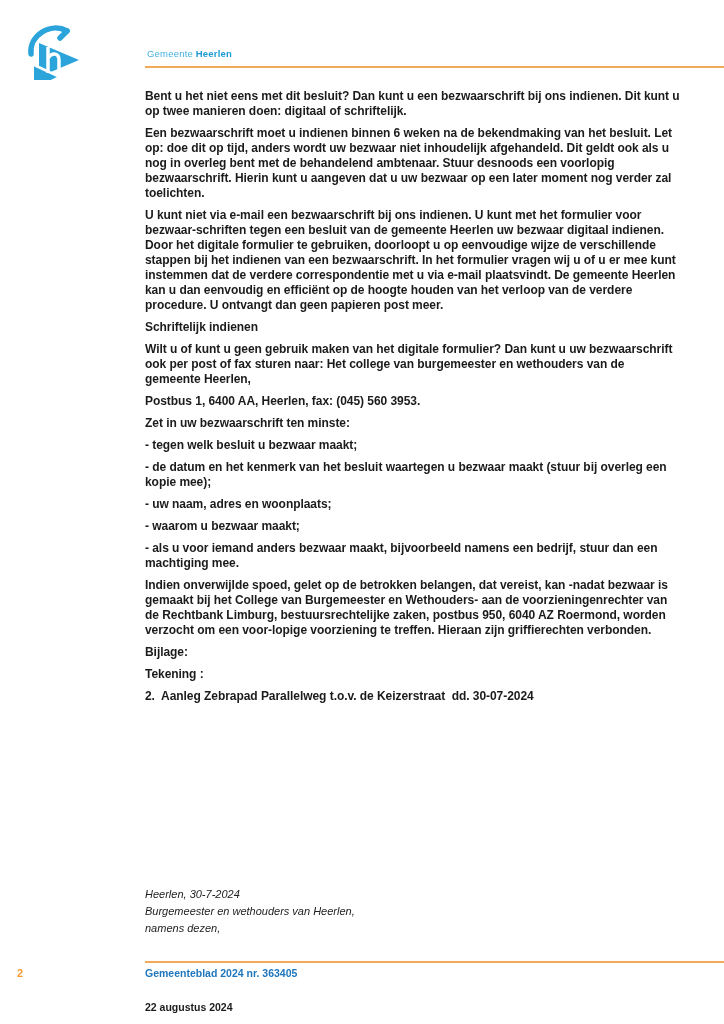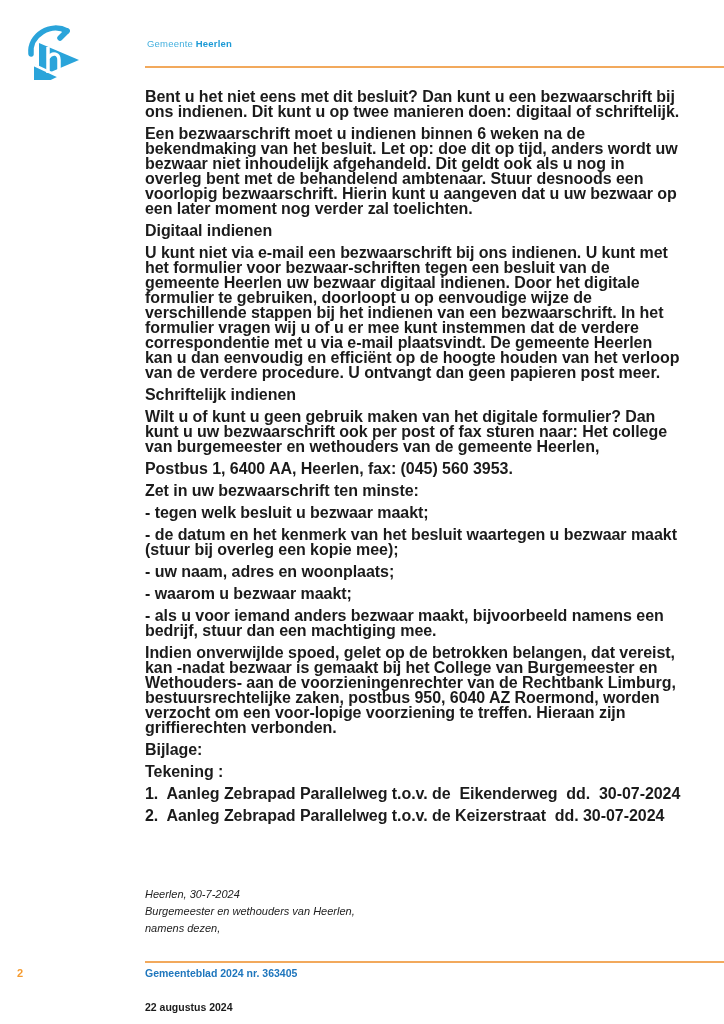--- a/index.html
+++ b/index.html
@@ -8,39 +8,39 @@
     background: #ffffff;
     position: relative;
     font-family: "Liberation Sans", sans-serif;
     overflow: hidden;
   }
   .page { position: absolute; inset: 0; background: #fff; }
 
   
   .logo { position: absolute; left: 12px; top: 8px; }
   .logo-text {
-    position: absolute; left: 135px; top: 30px;
+    position: absolute; left: 135px; top: 40px;
     font-size: 9.5px; letter-spacing: 0.2px; white-space: nowrap;
   }
   .logo-text .regular { color: #45B0DE; font-weight: normal; }
   .logo-text .bold { color: #1C9AD6; font-weight: bold; }
   .logo-mark { position: absolute; left: 14px; top: 10px; }
 
   .rule {
     position: absolute; left: 145px; right: 0; height: 2px;
     background: #F2A95C;
   }
   .rule.top { top: 66px; }
   .rule.bottom { top: 961px; }
 
   
   .content {
     position: absolute; left: 145px; top: 89px; width: 537px;
     color: #1b1b1b; font-weight: bold;
-    font-size: 16px; line-height: 15px; letter-spacing: -0.05px;
+    font-size: 12px; line-height: 15px; letter-spacing: -0.05px;
   }
   .content p { margin: 0 0 7px 0; white-space: pre-wrap; }
   .content p.gap-before { }
 
   
   .signature {
     position: absolute; left: 145px; top: 886px;
     color: #222; font-style: italic; font-weight: normal;
     font-size: 11px; line-height: 17px;
   }
@@ -80,39 +80,37 @@
       <span class="bold">Heerlen</span>
     </div>
   </div>
 
   <div class="rule top"></div>
 
   <div class="content">
     <p>Bent u het niet eens met dit besluit? Dan kunt u een bezwaarschrift bij ons indienen. Dit kunt u op twee manieren doen: digitaal of schriftelijk.</p>
     <p>Een bezwaarschrift moet u indienen binnen 6 weken na de bekendmaking van het besluit. Let op: doe dit op tijd, anders wordt uw bezwaar niet inhoudelijk afgehandeld. Dit geldt ook als u nog in overleg bent met de behandelend ambtenaar. Stuur desnoods een voorlopig bezwaarschrift. Hierin kunt u aangeven dat u uw bezwaar op een later moment nog verder zal toelichten.</p>
 
-    <p>Digitaal indienen</p>
     <p>U kunt niet via e-mail een bezwaarschrift bij ons indienen. U kunt met het formulier voor bezwaar-schriften tegen een besluit van de gemeente Heerlen uw bezwaar digitaal indienen. Door het digitale formulier te gebruiken, doorloopt u op eenvoudige wijze de verschillende stappen bij het indienen van een bezwaarschrift. In het formulier vragen wij u of u er mee kunt instemmen dat de verdere correspondentie met u via e-mail plaatsvindt. De gemeente Heerlen kan u dan eenvoudig en efficiënt op de hoogte houden van het verloop van de verdere procedure. U ontvangt dan geen papieren post meer.</p>
 
     <p>Schriftelijk indienen</p>
     <p>Wilt u of kunt u geen gebruik maken van het digitale formulier? Dan kunt u uw bezwaarschrift ook per post of fax sturen naar: Het college van burgemeester en wethouders van de gemeente Heerlen,</p>
     <p>Postbus 1, 6400 AA, Heerlen, fax: (045) 560 3953.</p>
 
     <p>Zet in uw bezwaarschrift ten minste:</p>
     <p>- tegen welk besluit u bezwaar maakt;</p>
     <p>- de datum en het kenmerk van het besluit waartegen u bezwaar maakt (stuur bij overleg een kopie mee);</p>
     <p>- uw naam, adres en woonplaats;</p>
     <p>- waarom u bezwaar maakt;</p>
     <p>- als u voor iemand anders bezwaar maakt, bijvoorbeeld namens een bedrijf, stuur dan een machtiging mee.</p>
 
     <p>Indien onverwijlde spoed, gelet op de betrokken belangen, dat vereist, kan -nadat bezwaar is gemaakt bij het College van Burgemeester en Wethouders- aan de voorzieningenrechter van de Rechtbank Limburg, bestuursrechtelijke zaken, postbus 950, 6040 AZ Roermond, worden verzocht om een voor-lopige voorziening te treffen. Hieraan zijn griffierechten verbonden.</p>
 
     <p class="gap-before">Bijlage:</p>
     <p>Tekening :</p>
-    <p>1.  Aanleg Zebrapad Parallelweg t.o.v. de  Eikenderweg  dd.  30-07-2024</p>
     <p>2.  Aanleg Zebrapad Parallelweg t.o.v. de Keizerstraat  dd. 30-07-2024</p>
   </div>
 
   <div class="signature">
     <div>Heerlen, 30-7-2024</div>
     <div>Burgemeester en wethouders van Heerlen,</div>
     <div>namens dezen,</div>
   </div>
 
   <div class="rule bottom"></div>

